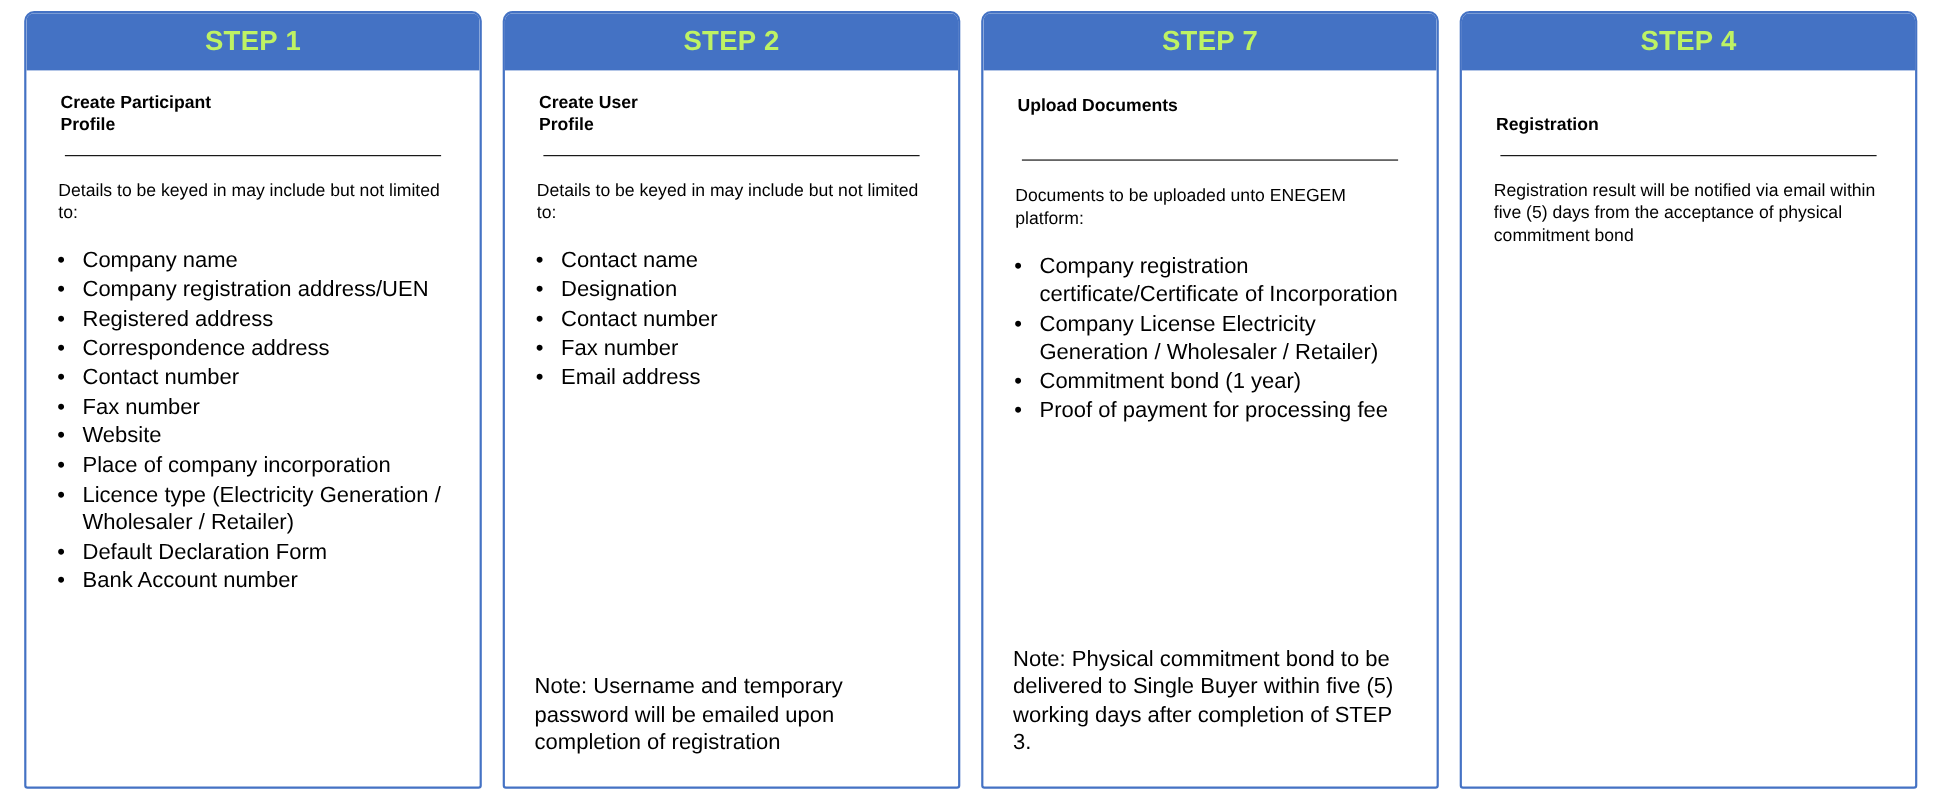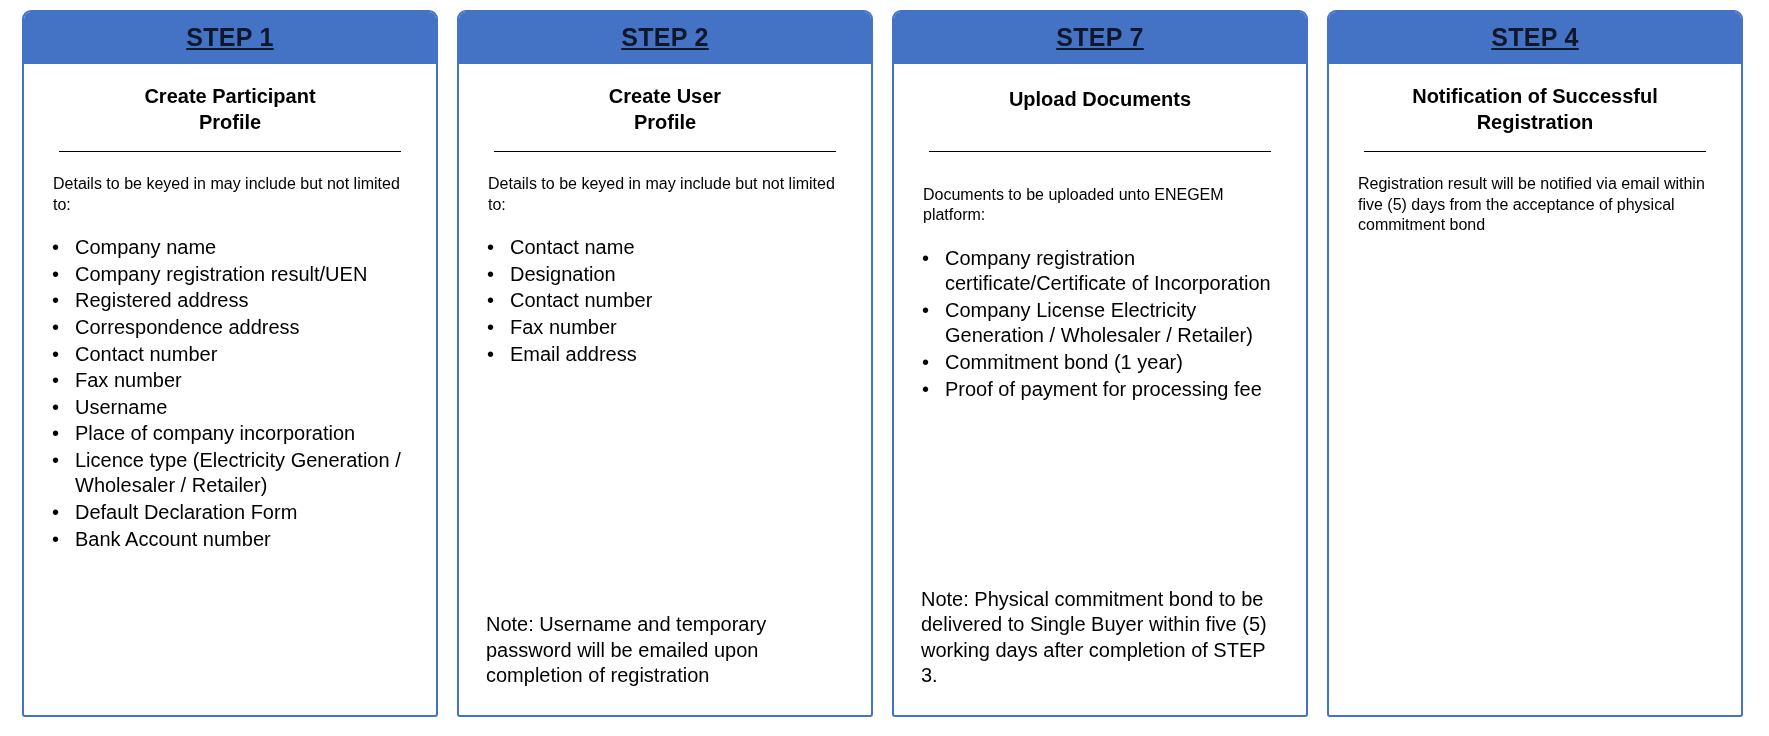--- a/index.html
+++ b/index.html
@@ -32,42 +32,41 @@
     box-sizing: border-box;
     display: flex;
     flex-direction: column;
     border: 2px solid #4472C4;
     border-radius: 9px 9px 3px 3px;
     background: #ffffff;
     overflow: hidden;
   }
   .card-header {
     background: #4472C4;
-    color: #0f172a;
+    color: #bef264;
     font-size: 25px;
     font-weight: bold;
     line-height: 1;
     text-align: center;
     padding: 13px 0 14px 0;
     letter-spacing: 0.3px;
     flex: 0 0 auto;
-    text-decoration: underline;
   }
   .card-body {
     flex: 1 1 auto;
     box-sizing: border-box;
     padding: 20px 25px 16px 25px;
     display: flex;
     flex-direction: column;
     position: relative;
   }
   .card-title {
-    font-size: 20px;
+    font-size: 16px;
     font-weight: bold;
-    text-align: center;
+    text-align: left;
     line-height: 1.28;
     margin: 0 0 0 0;
     padding: 0 6px;
   }
   .divider {
     height: 0;
     border-top: 1.6px solid #000000;
     margin: 16px 10px 0 10px;
   }
   .intro {
@@ -101,46 +100,46 @@
     font-size: 20px;
     line-height: 1.28;
     margin-top: auto;
     margin-left: 2px;
     padding-bottom: 10px;
   }
   .spacer { flex: 1 1 auto; }
   .card.step1 .card-body { padding-top: 20px; }
   .card.step3 .card-title { padding-top: 3px; }
   .card.step3 .divider { margin-top: 38px; }
-  .card.step3 .intro { margin-top: 33px; }
+  .card.step3 .intro { margin-top: 23px; }
   .card.step4 .divider { margin-top: 16px; }
   .card.step4 .intro { margin-top: 22px; }
 </style>
 </head>
 <body>
 
 <div class="board">
 
   <div class="card step1">
     <div class="card-header">STEP 1</div>
     <div class="card-body">
       <div class="card-title">
         <span>Create Participant</span><br>
         <span>Profile</span>
       </div>
       <div class="divider"></div>
       <div class="intro">Details to be keyed in may include but not limited to:</div>
       <ul class="bullets">
         <li>Company name</li>
-        <li>Company registration result/UEN</li>
+        <li>Company registration address/UEN</li>
         <li>Registered address</li>
         <li>Correspondence address</li>
         <li>Contact number</li>
         <li>Fax number</li>
-        <li>Username</li>
+        <li>Website</li>
         <li>Place of company incorporation</li>
         <li>Licence type (Electricity Generation / Wholesaler / Retailer)</li>
         <li>Default Declaration Form</li>
         <li>Bank Account number</li>
       </ul>
       <div class="spacer"></div>
     </div>
   </div>
 
   <div class="card step2">
@@ -176,21 +175,21 @@
         <li>Proof of payment for processing fee</li>
       </ul>
       <div class="note">Note: Physical commitment bond to be delivered to Single Buyer within five (5) working days after completion of STEP 3.</div>
     </div>
   </div>
 
   <div class="card step4">
     <div class="card-header">STEP 4</div>
     <div class="card-body">
       <div class="card-title">
-        <span>Notification of Successful</span><br>
+        <br>
         <span>Registration</span>
       </div>
       <div class="divider"></div>
       <div class="intro">Registration result will be notified via email within five (5) days from the acceptance of physical commitment bond</div>
       <div class="spacer"></div>
     </div>
   </div>
 
 </div>
 

